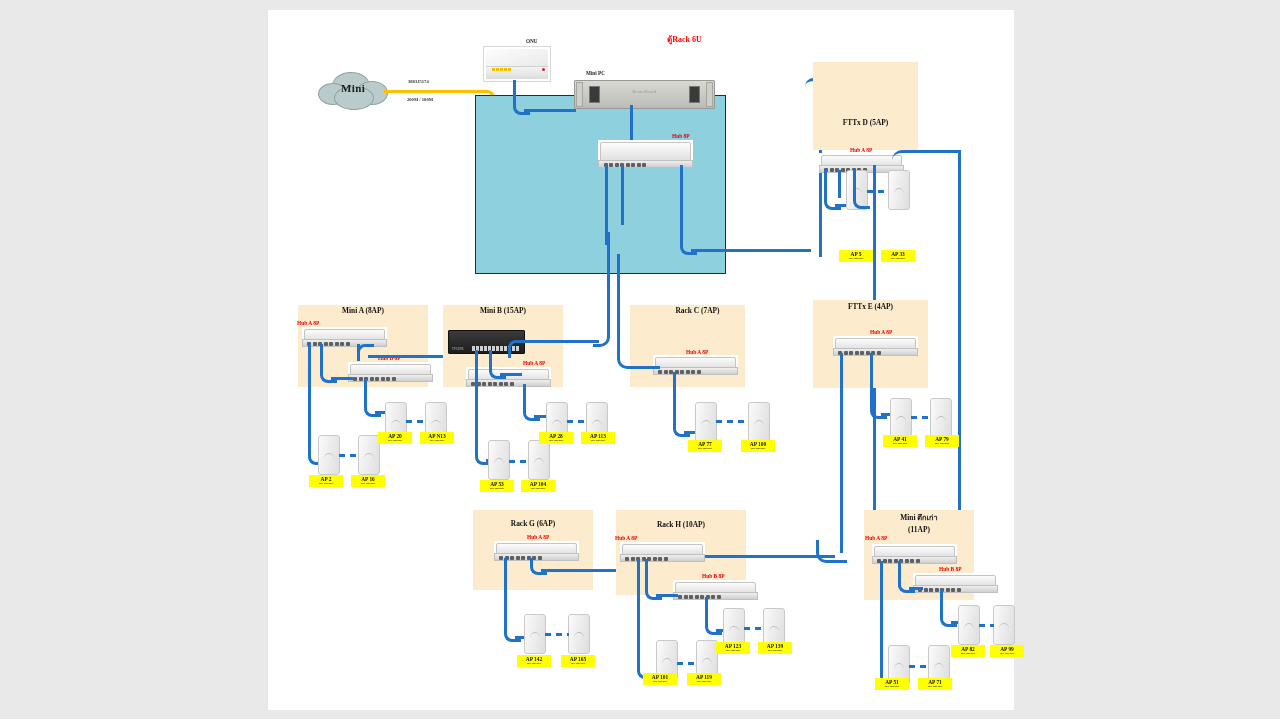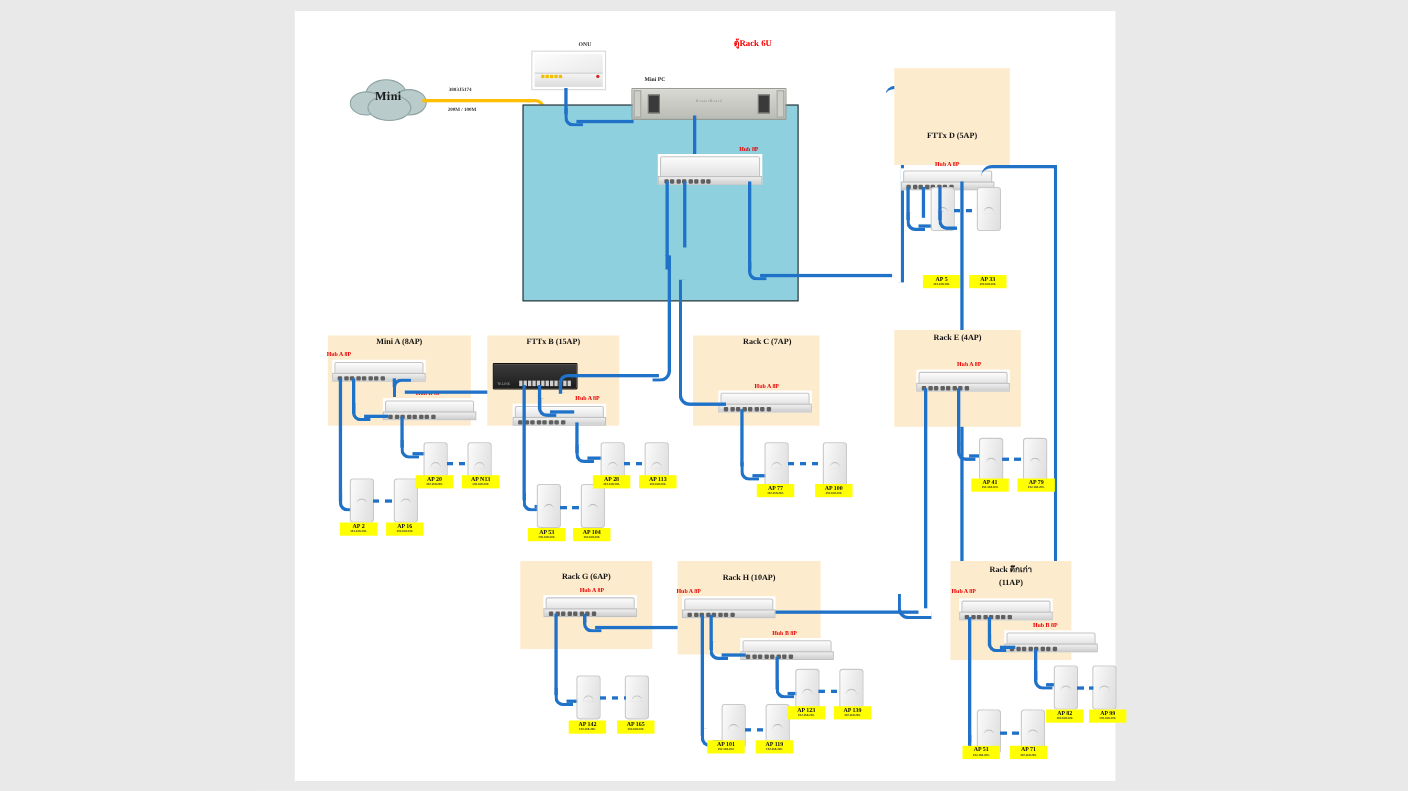--- a/index.html
+++ b/index.html
@@ -283,21 +283,21 @@
   <div class="aplbl" style="left:110px;top:422px;">
     <span class="n">AP 20</span>
     <span class="ip">192.168.200.</span>
   </div>
   <div class="aplbl" style="left:152px;top:422px;">
     <span class="n">AP N13</span>
     <span class="ip">192.168.200.</span>
   </div>
 
   <div class="zone" style="left:175px;top:295px;width:120px;height:82px;"></div>
-  <div class="rack-title" style="left:175px;top:296px;width:120px;">FTTx B (15AP)</div>
+  <div class="rack-title" style="left:175px;top:296px;width:120px;">Mini B (15AP)</div>
   <div class="sw16" style="left:180px;top:320px;width:75px;height:22px;">
     <span class="brand">TP-LINK</span>
     <span class="pr">
         <i></i>
         <i></i>
         <i></i>
         <i></i>
         <i></i>
         <i></i>
         <i></i>
@@ -393,21 +393,21 @@
   <div class="aplbl" style="left:420px;top:430px;">
     <span class="n">AP 77</span>
     <span class="ip">192.168.200.</span>
   </div>
   <div class="aplbl" style="left:473px;top:430px;">
     <span class="n">AP 100</span>
     <span class="ip">192.168.200.</span>
   </div>
 
   <div class="zone" style="left:545px;top:290px;width:115px;height:88px;"></div>
-  <div class="rack-title" style="left:545px;top:292px;width:115px;">Rack E (4AP)</div>
+  <div class="rack-title" style="left:545px;top:292px;width:115px;">FTTx E (4AP)</div>
   <div class="hub-lbl" style="left:602px;top:319px;">Hub A 8P</div>
   <div class="hub8" style="left:565px;top:326px;width:85px;height:20px;">
     <span class="body"></span>
       <span class="base"></span>
     <span class="pr">
         <i></i>
         <i></i>
         <i></i>
         <i></i>
         <i></i>
@@ -535,21 +535,21 @@
   <div class="aplbl" style="left:448px;top:632px;">
     <span class="n">AP 123</span>
     <span class="ip">192.168.200.</span>
   </div>
   <div class="aplbl" style="left:490px;top:632px;">
     <span class="n">AP 139</span>
     <span class="ip">192.168.200.</span>
   </div>
 
   <div class="zone" style="left:596px;top:500px;width:110px;height:90px;"></div>
-  <div class="rack-title" style="left:596px;top:501px;width:110px;">Rack ตึกเก่า</div>
+  <div class="rack-title" style="left:596px;top:501px;width:110px;">Mini ตึกเก่า</div>
   <div class="rack-title" style="left:596px;top:515px;width:110px;">(11AP)</div>
   <div class="hub-lbl" style="left:597px;top:525px;">Hub A 8P</div>
   <div class="hub8" style="left:604px;top:534px;width:85px;height:20px;">
     <span class="body"></span>
       <span class="base"></span>
     <span class="pr">
         <i></i>
         <i></i>
         <i></i>
         <i></i>

